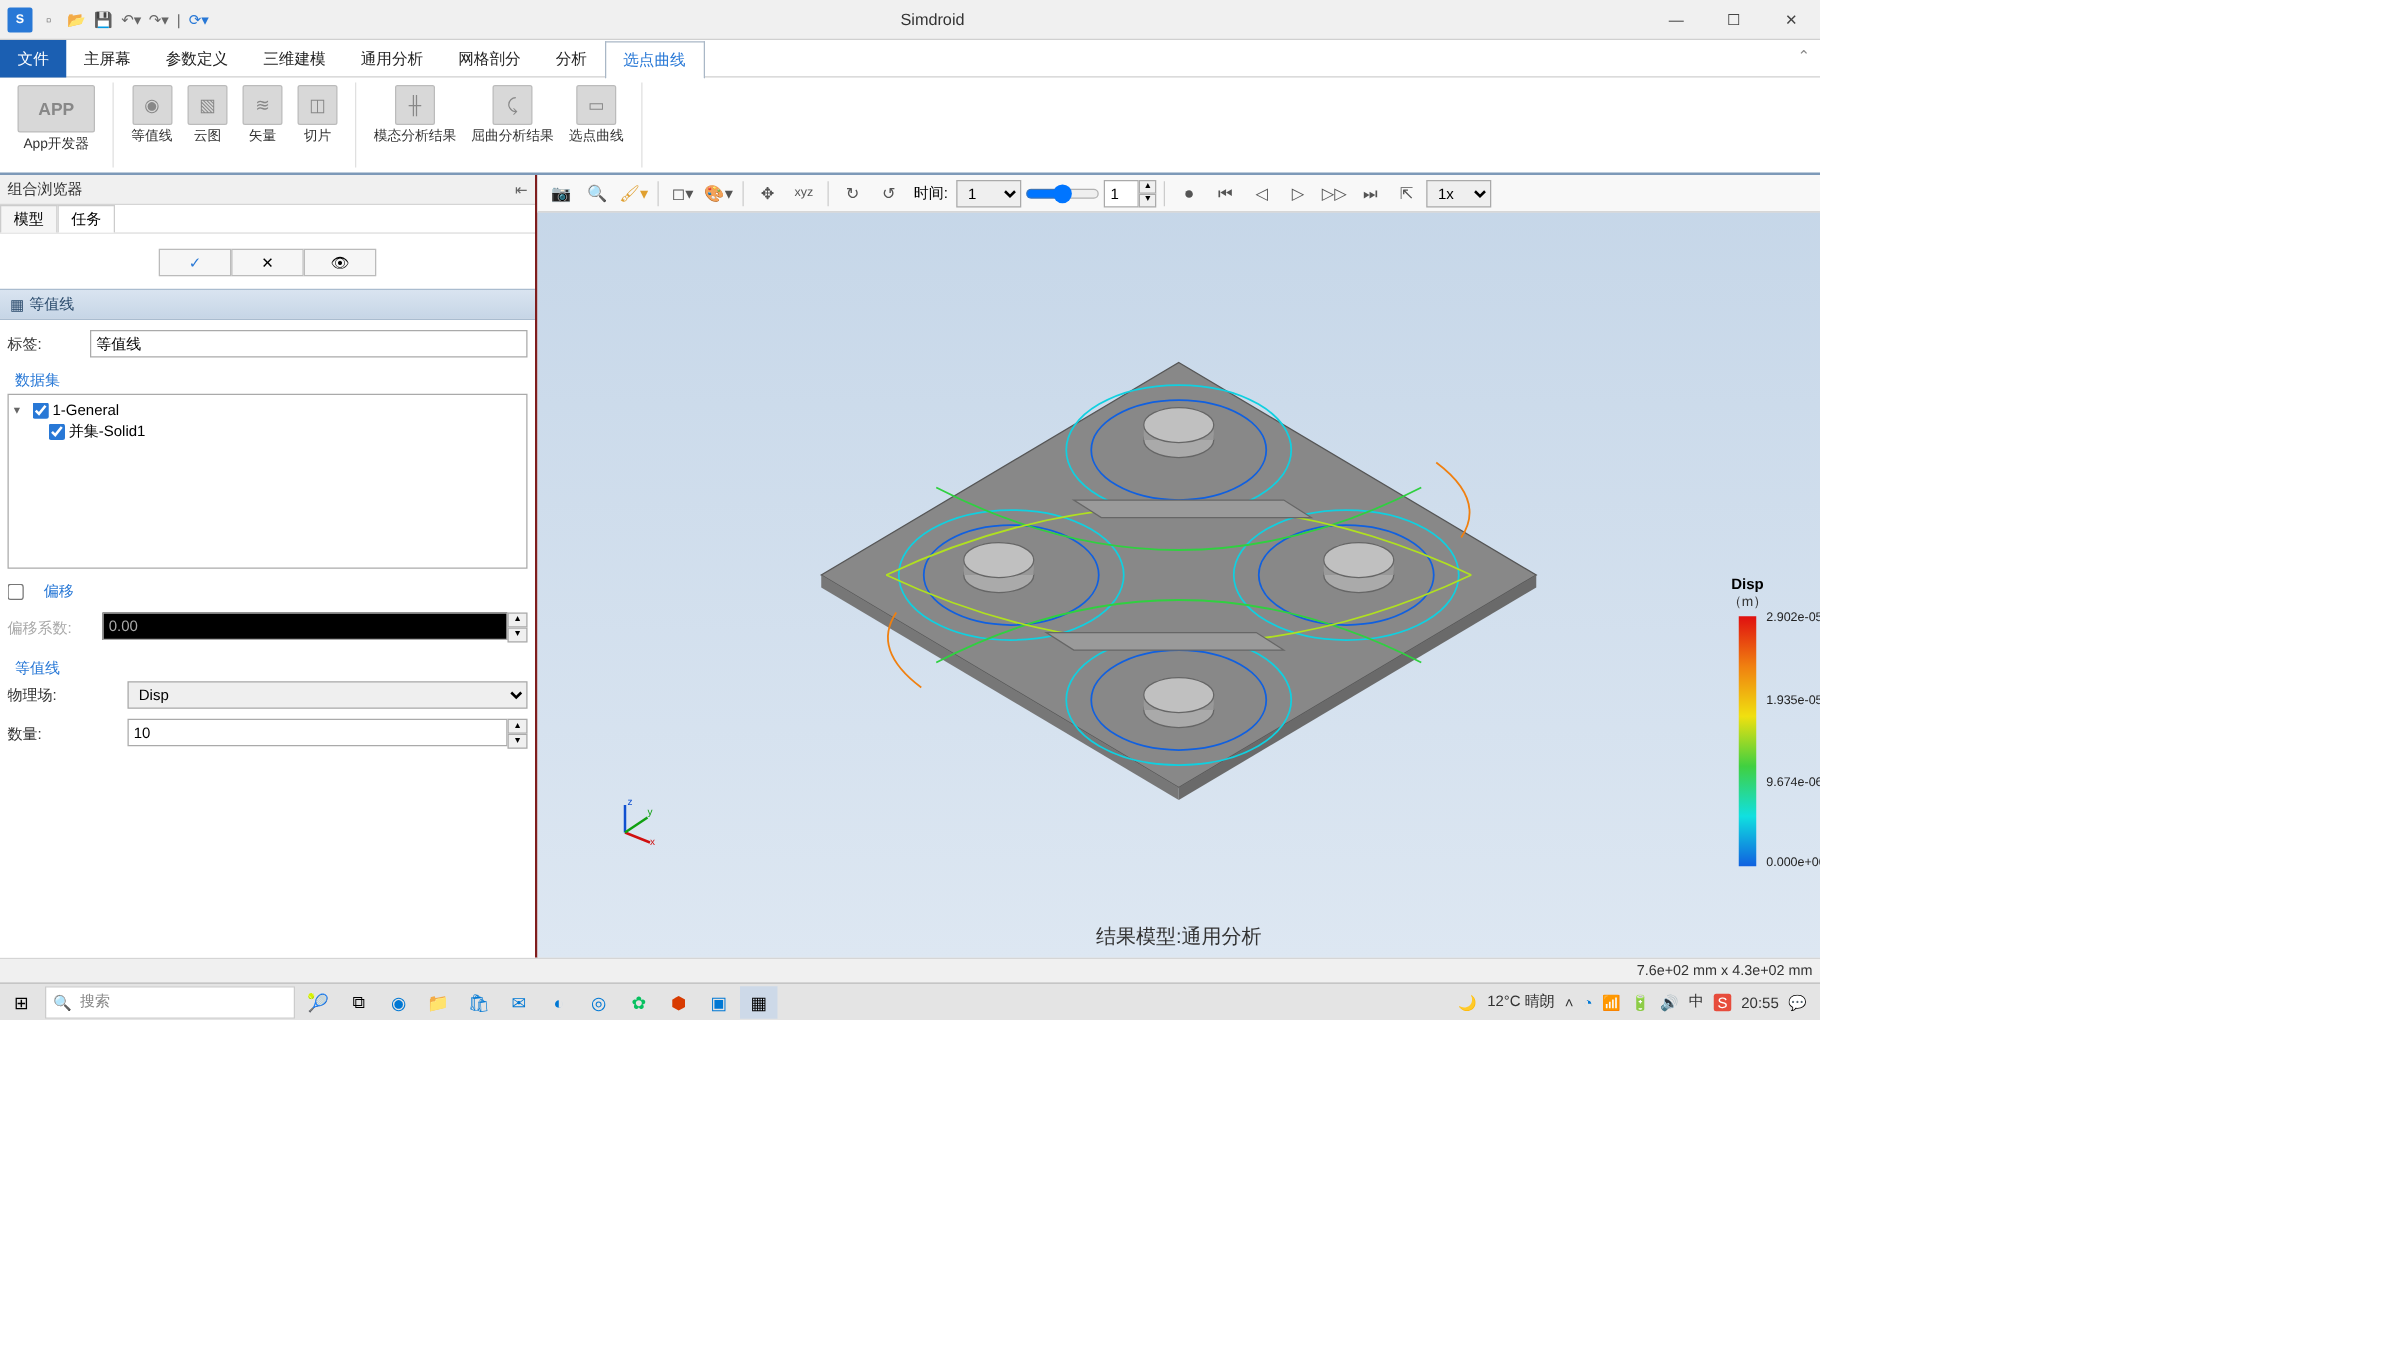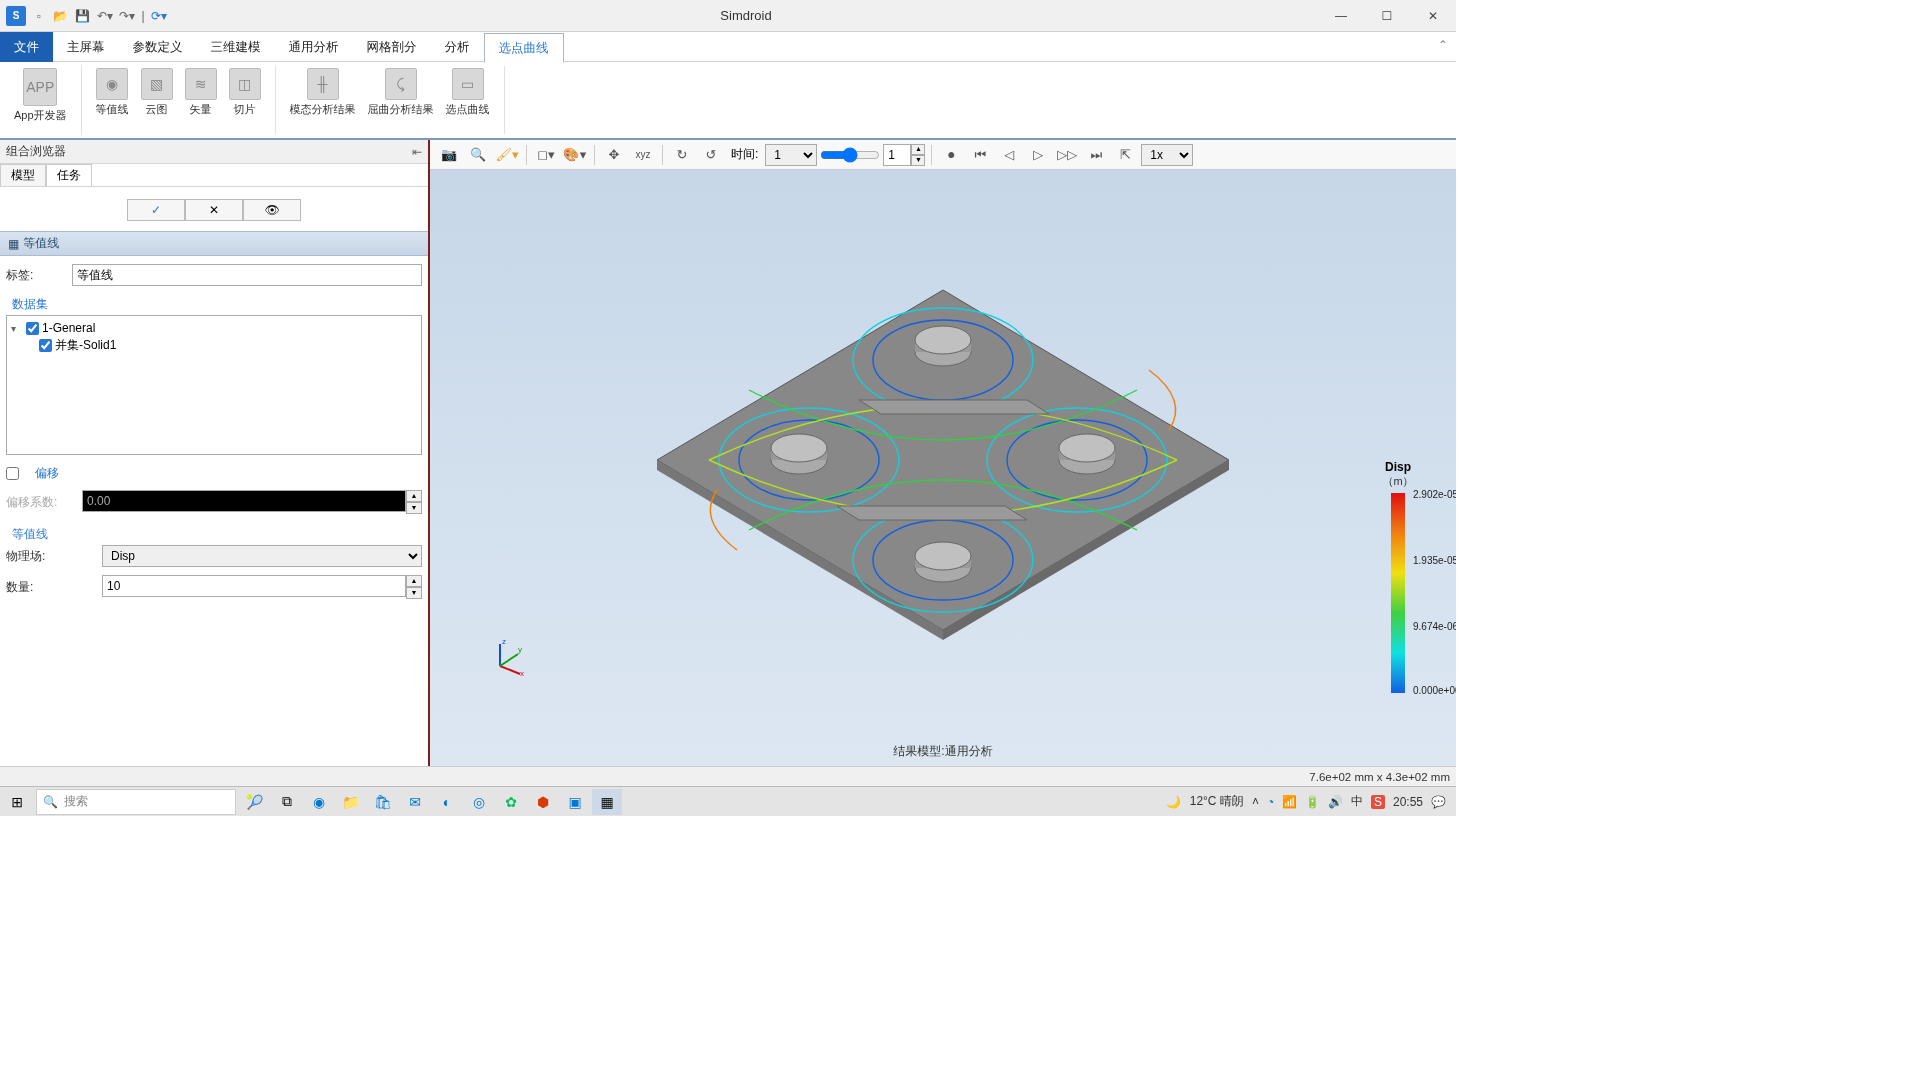--- a/index.html
+++ b/index.html
@@ -19,21 +19,21 @@
 .menutabs .tab { padding: 0 14px; height: 30px; display: flex; align-items: center; font-size: 12.5px; cursor: pointer; color: #222; }
 .menutabs .tab.file { background: #1b5fb2; color: #fff; }
 .menutabs .tab.active { background: #fff; border: 1px solid #a9b7c6; border-bottom: 1px solid #fff; position: relative; top: 1px; color: #2878d6; }
 .menutabs .collapse { position: absolute; right: 8px; top: 6px; font-size: 12px; color: #888; cursor: pointer; }
 
 
 .ribbon { height: 78px; background: #fff; display: flex; border-bottom: 2px solid #7d99b8; padding: 4px 0; }
 .ribbon .group { display: flex; padding: 0 8px; border-right: 1px solid #e0e0e0; align-items: flex-start; }
 .ribbon .btn { display: flex; flex-direction: column; align-items: center; padding: 2px 6px; cursor: pointer; min-width: 42px; }
 .ribbon .btn .ico { width: 32px; height: 32px; background: #d8d8d8; border: 1px solid #bbb; border-radius: 2px; margin-bottom: 3px; display: flex; align-items: center; justify-content: center; font-size: 14px; color: #888; }
-.ribbon .btn.big .ico { width: 34px; height: 38px; }
+.ribbon .btn.big .ico { width: 62px; height: 38px; font-weight: bold; }
 .ribbon .btn .lbl { font-size: 11px; color: #333; text-align: center; line-height: 1.2; }
 
 
 .mainarea { display: flex; height: calc(100% - 32px - 30px - 78px - 20px - 30px); }
 
 
 .leftpanel { width: 430px; background: #fff; border-right: 2px solid #7f1d1d; display: flex; flex-direction: column; }
 .lp-title { height: 24px; background: #f0f0f0; display: flex; align-items: center; padding: 0 6px; font-size: 12px; color: #333; border-bottom: 1px solid #d5d5d5; position: relative; }
 .lp-title .pin { position: absolute; right: 6px; font-size: 12px; color: #666; cursor: pointer; }
 .lp-tabs { display: flex; border-bottom: 1px solid #d5d5d5; }
@@ -59,21 +59,21 @@
 
 
 .viewport { flex: 1; position: relative; background: linear-gradient(#c5d6e8, #dde7f2); }
 .vp-toolbar { height: 30px; background: #f8f8f8; border-bottom: 1px solid #ccc; display: flex; align-items: center; gap: 3px; padding: 0 6px; }
 .vp-toolbar .tbtn { width: 26px; height: 24px; border: 1px solid transparent; display: flex; align-items: center; justify-content: center; font-size: 13px; cursor: pointer; color: #555; border-radius: 2px; }
 .vp-toolbar .sep { width: 1px; height: 20px; background: #ccc; margin: 0 3px; }
 .vp-toolbar .lbl { font-size: 12px; margin: 0 4px; }
 .vp-toolbar select, .vp-toolbar input { height: 22px; border: 1px solid #aaa; font-size: 12px; padding: 0 4px; }
 .vp-canvas { position: absolute; top: 30px; left: 0; right: 0; bottom: 0; }
 .axes { position: absolute; left: 60px; bottom: 90px; width: 40px; height: 40px; }
-.modtext { position: absolute; bottom: 6px; left: 50%; transform: translateX(-50%); font-size: 12px; color: #333; }
+.modtext { position: absolute; bottom: 6px; left: 50%; transform: translateX(-50%); font-size: 16px; color: #333; }
 
 
 .legend { position: absolute; right: 18px; top: 290px; width: 80px; display: flex; flex-direction: column; align-items: center; }
 .legend .title { font-size: 12px; font-weight: bold; text-align: center; }
 .legend .unit { font-size: 11px; color: #333; }
 .legend .bar { width: 14px; height: 200px; background: linear-gradient(to bottom, #e01010, #f08010, #f0e010, #40d040, #10e0e0, #1060e0); margin-top: 4px; position: relative; }
 .legend .ticks { position: absolute; left: 22px; top: 0; height: 100%; font-size: 10px; color: #222; }
 .legend .ticks div { position: absolute; white-space: nowrap; }
 
 

